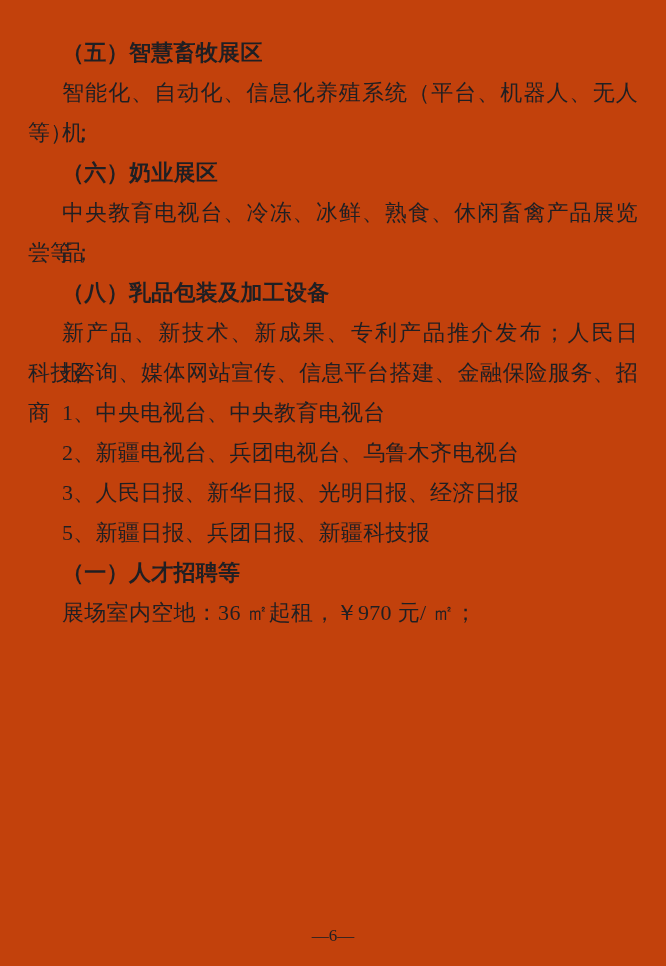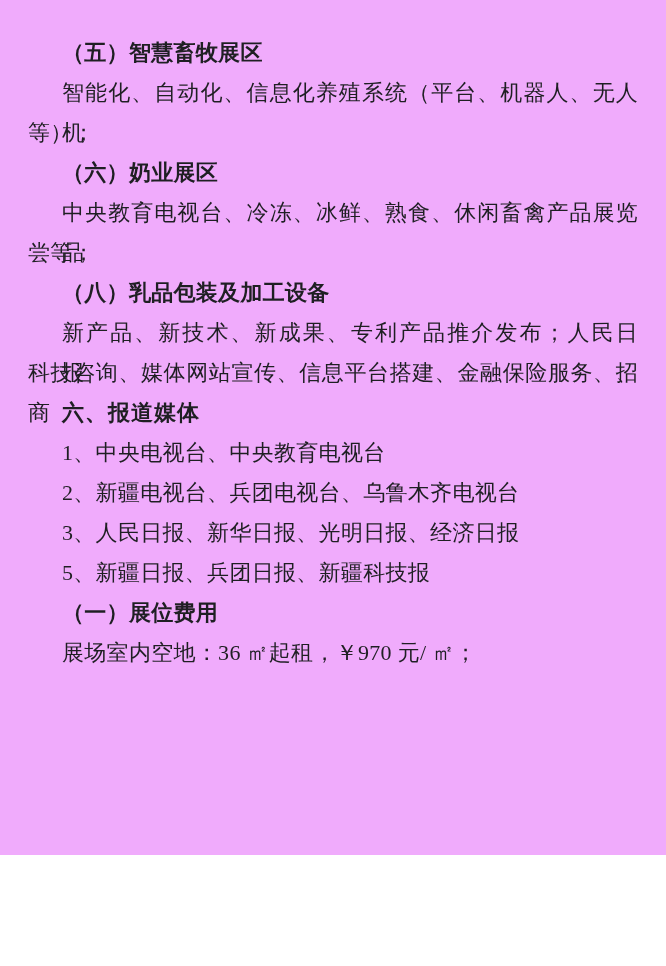--- a/index.html
+++ b/index.html
@@ -1,20 +1,20 @@
 <!DOCTYPE html>
 <html><head>
 <meta charset="utf-8">
 <style>
   html, body { margin: 0; padding: 0; }
   .page {
     position: relative;
     width: 666px;
-    height: 855px;
-    background: #f0abfc;
+    height: 966px;
+    background: #c2410c;
     color: #1f1f23;
     font-family: "Liberation Serif", "DejaVu Serif", serif;
     overflow: hidden;
   }
   .doc {
     position: absolute;
     left: 28px;
     right: 28px;
     top: 33px;
   }
@@ -64,26 +64,25 @@
 
     <div class="line hd indent">（六）奶业展区</div>
 
     <div class="line indent justify">中央教育电视台、冷冻、冰鲜、熟食、休闲畜禽产品展览品</div>
     <div class="line">尝等；</div>
 
     <div class="line hd indent">（八）乳品包装及加工设备</div>
     <div class="line indent justify">新产品、新技术、新成果、专利产品推介发布；人民日报、</div>
     <div class="line justify">科技咨询、媒体网站宣传、信息平台搭建、金融保险服务、招商</div>
 
-    <div class="line hd-sans indent">六、报道媒体</div>
     <div class="line indent">1、中央电视台、中央教育电视台</div>
     <div class="line indent">2、新疆电视台、兵团电视台、乌鲁木齐电视台</div>
     <div class="line indent">3、人民日报、新华日报、光明日报、经济日报</div>
     <div class="line indent">5、新疆日报、兵团日报、新疆科技报</div>
 
 
-    <div class="line hd indent">（一）展位费用</div>
+    <div class="line hd indent">（一）人才招聘等</div>
     <div class="line indent">展场室内空地：36 ㎡起租，￥970 元/ ㎡；</div>
 
   </div>
 
   <div class="footer">—6—</div>
 </div>
 
 </body></html>

